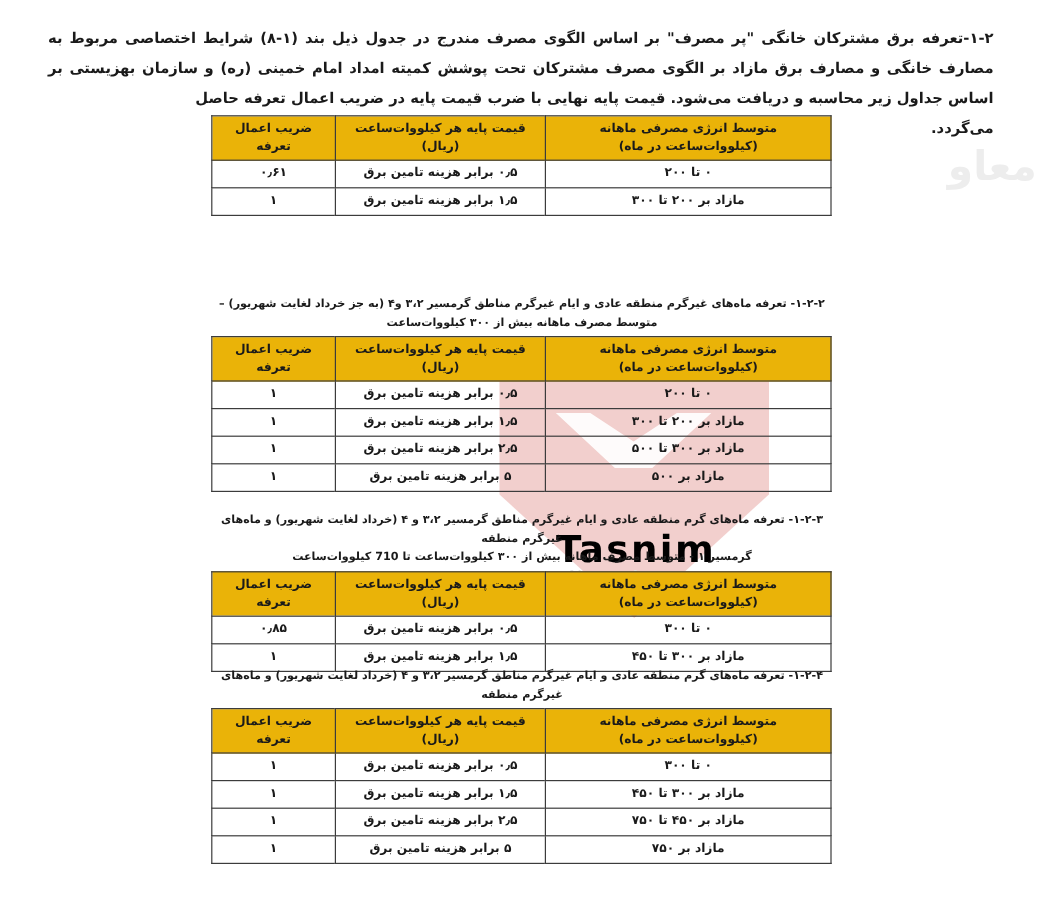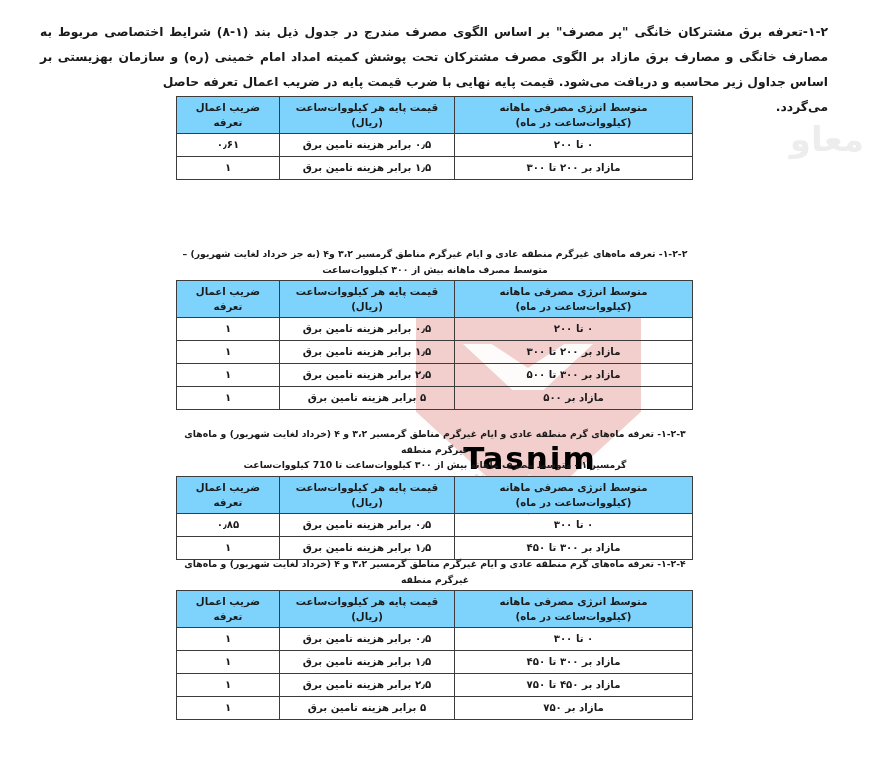--- a/index.html
+++ b/index.html
@@ -131,21 +131,21 @@
   table.tariff td {
     border: 1px solid #3c3c3c;
     font-size: 10.2px;
     font-weight: bold;
     text-align: center;
     vertical-align: middle;
     padding: 0;
     background: transparent;
   }
   table.tariff thead th {
-    background: #7dd3fc;
+    background: #eab308;
     height: 36px;
     line-height: 15px;
   }
   table.tariff thead th .sub { display: block; }
   table.tariff tbody td {
     height: 22px;
     line-height: 20px;
   }
   col.c-consumption { width: 238px; }
   col.c-price       { width: 175px; }

